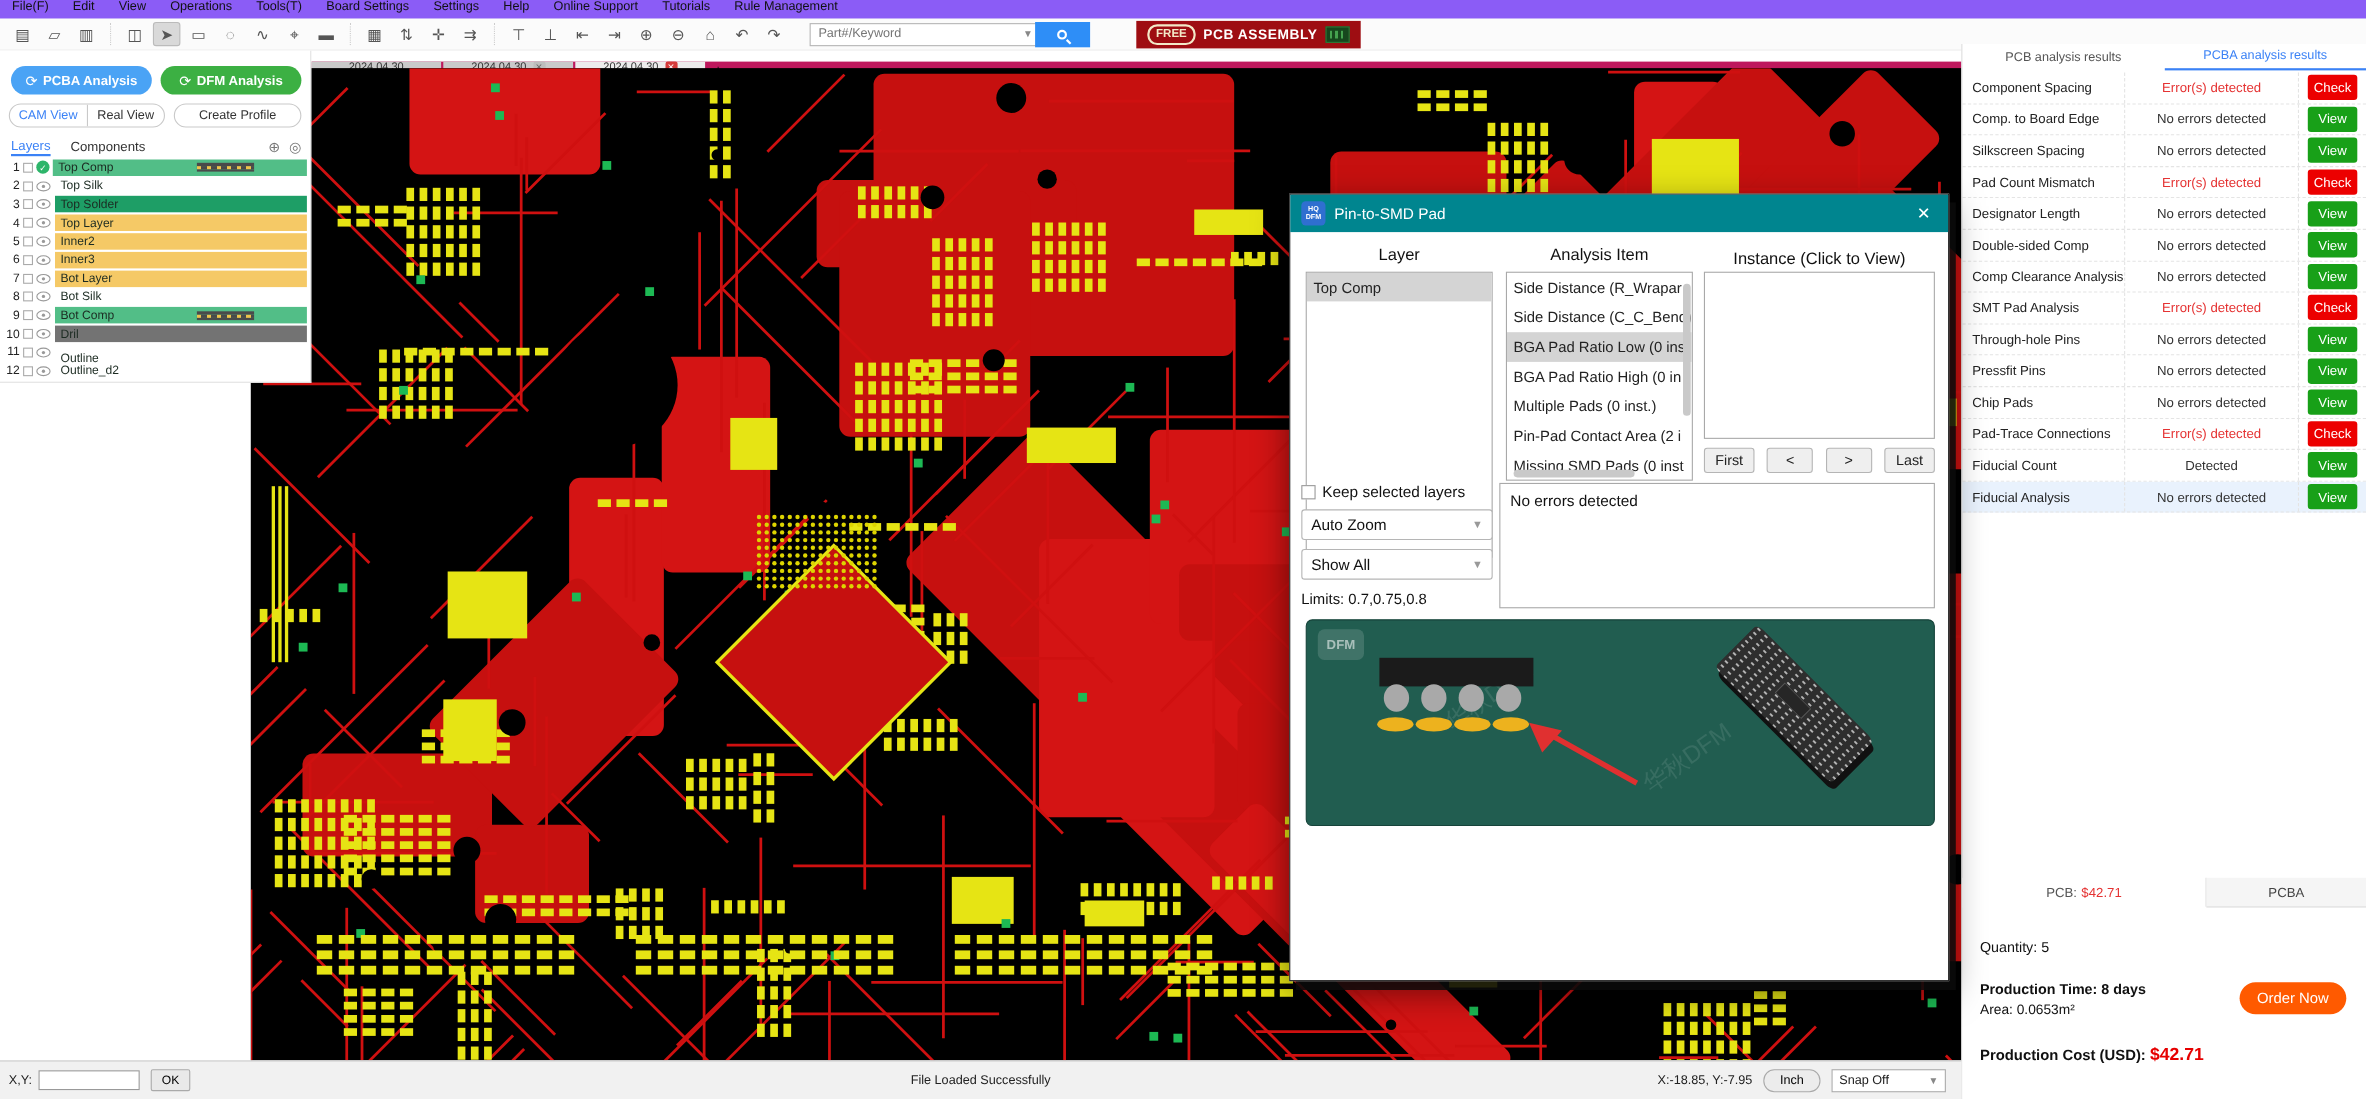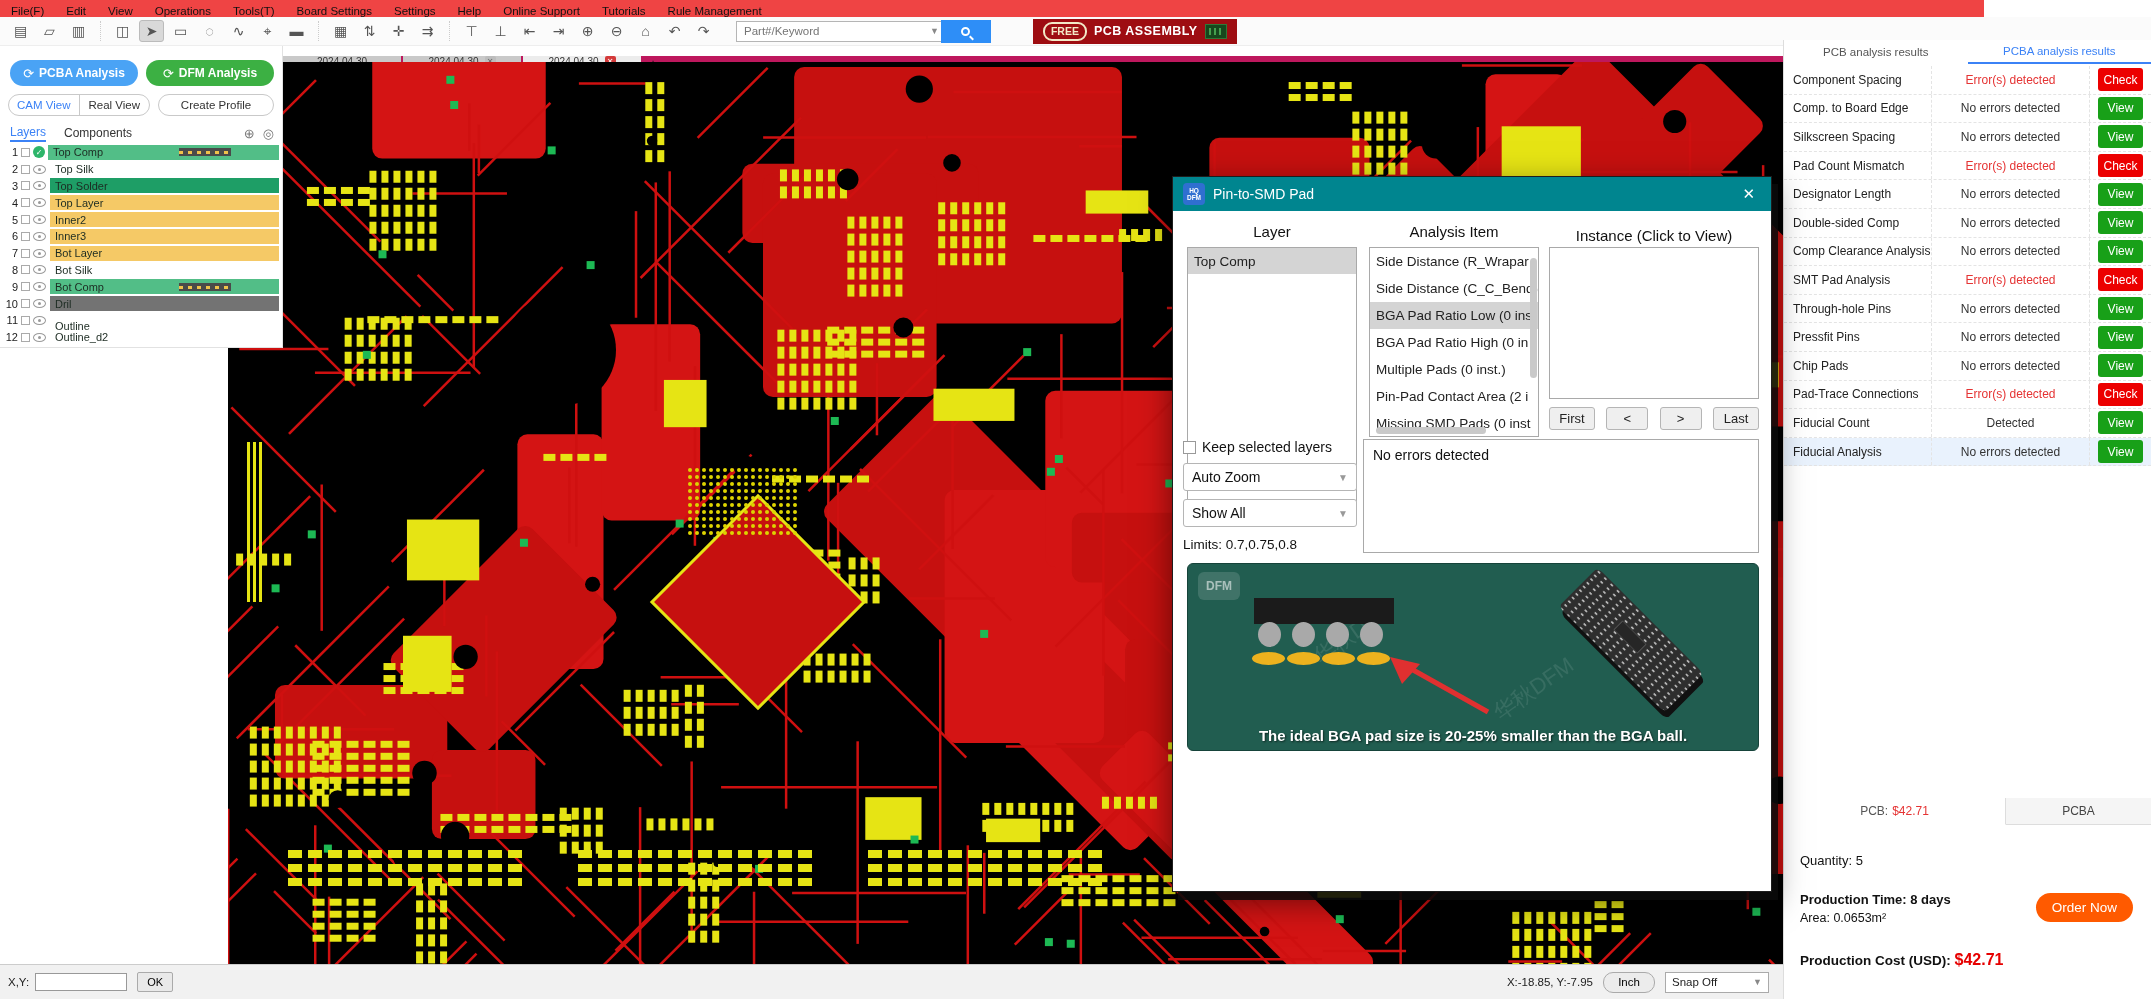--- a/index.html
+++ b/index.html
@@ -1,20 +1,20 @@
 <!DOCTYPE html>
 <html><head>
 <meta charset="utf-8">
 <style>
   *{box-sizing:border-box;margin:0;padding:0}
   body{background:#888;font-family:"Liberation Sans",sans-serif}
   #app{position:relative;width:2151px;height:999px;background:#fff;color:#222;overflow:hidden;font-family:"Liberation Sans",sans-serif}
 
   
-  #menubar{position:absolute;left:0;top:0;width:1984px;height:17px;background:#ef4444;display:flex;align-items:flex-end;font-size:11.5px;color:#111}
+  #menubar{position:absolute;left:0;top:0;width:2151px;height:17px;background:#8b5cf6;display:flex;align-items:flex-start;font-size:11.5px;color:#111}
   #menubar .mi{padding:0 11px;cursor:default;white-space:nowrap}
 
   
   #toolbar{position:absolute;left:0;top:17px;width:2151px;height:29px;background:#fbfbfb;display:flex;align-items:center;border-bottom:1px solid #eee}
   .tb-icon{width:25px;height:22px;display:flex;align-items:center;justify-content:center;font-size:14px;color:#555;margin:0 2px;border-radius:3px}
   .tb-icon.pressed{background:#d9d9d9;border:1px solid #bbb}
   .tb-div{width:1px;height:20px;border-left:1px dotted #ccc;margin:0 7px}
   #search-wrap{display:flex;align-items:center;margin-left:18px}
   #search-input{width:208px;height:21px;border:1px solid #b5b5b5;font-size:11.5px;padding:0 16px 0 7px;color:#333;font-family:"Liberation Sans",sans-serif}
   #search-caret{margin-left:-14px;color:#888;font-size:9px;pointer-events:none}
@@ -1710,21 +1710,20 @@
         <div class="pad" style="left:64px"></div>
         <div class="pad" style="left:99px"></div>
         <div class="pad" style="left:134px"></div>
         <div class="pad" style="left:169px"></div>
         <svg width="120" height="70" style="position:absolute;left:200px;top:88px">
           <line x1="100" y1="60" x2="18" y2="14" stroke="#e03030" stroke-width="5"></line>
           <polygon points="2,5 32,12 14,32" fill="#e03030"></polygon>
         </svg>
         <div class="bga3d"></div>
         <div class="bga-hole"></div>
-        <div class="cap">The ideal BGA pad size is 20-25% smaller than the BGA ball.</div>
       </div>
     </div>
   </div>
 
   <div id="right-panel">
     <div id="rp-tabs">
         <div class="rpt">PCB analysis results</div>
         <div class="rpt active">PCBA analysis results</div>
       </div>
     <div id="rp-table">
@@ -1850,20 +1849,21 @@
           <span>Production Cost (USD):</span> <span class="val">$42.71</span>
         </div>
       </div>
     </div>
   </div>
 
   <div id="statusbar">
     <span id="sb-xy">X,Y:</span>
     <input id="sb-input" style="">
     <button id="sb-ok">OK</button>
+    <span id="sb-msg">File Loaded Successfully</span>
     <span id="sb-right">
       <span>X:-18.85, Y:-7.95</span>
       <button id="sb-unit">Inch</button>
       <span id="sb-snap">
         <span>Snap Off</span>
           <span class="caret">▼</span>
       </span>
     </span>
   </div>
 

